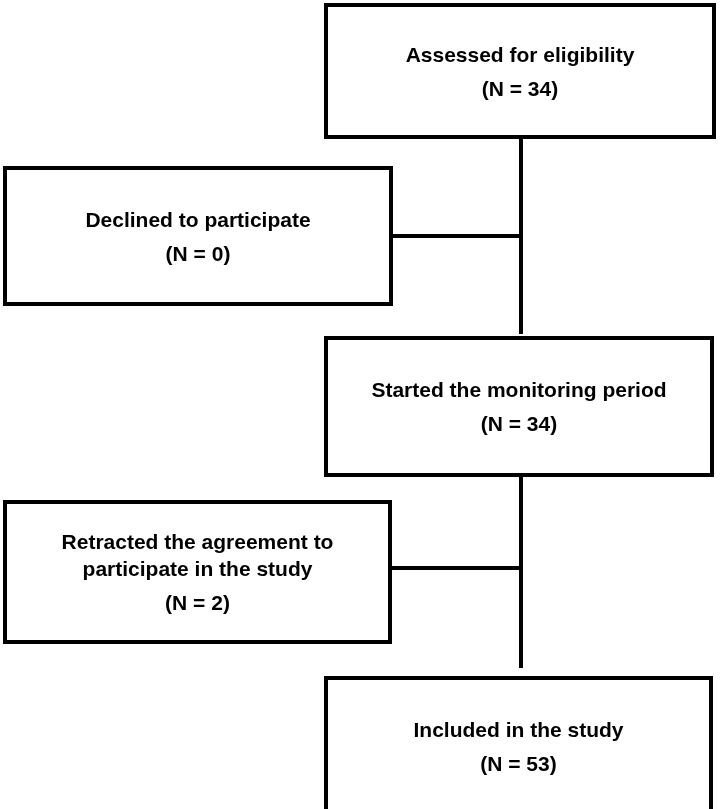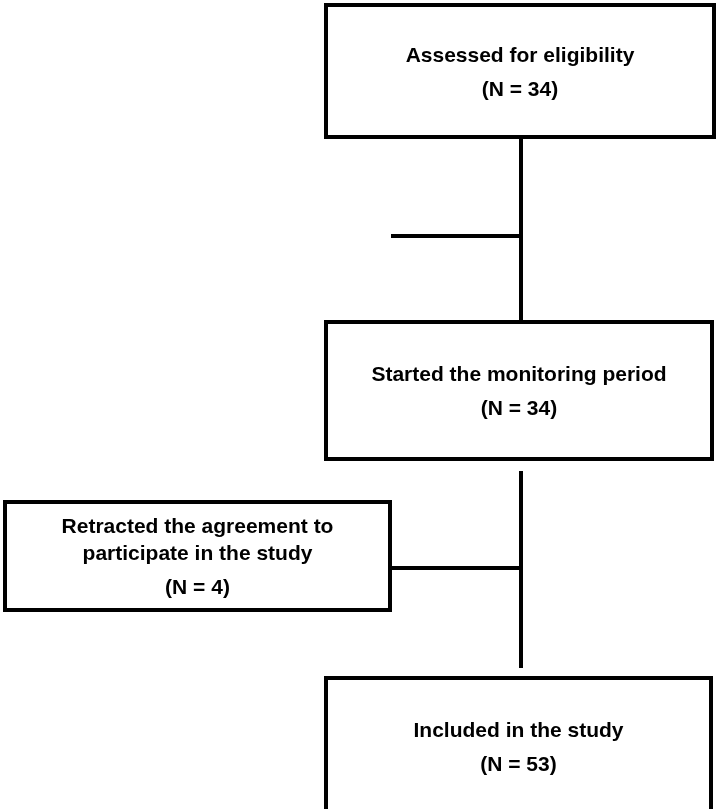--- a/index.html
+++ b/index.html
@@ -29,22 +29,22 @@
     font-size: 21px;
     font-weight: 700;
     line-height: 27px;
     padding: 0 26px;
   }
   .flow-box .count {
     margin-top: 7px;
   }
   .box-assessed  { left: 324px; top: 3px;   width: 392px; height: 136px; }
   .box-declined  { left: 3px;   top: 166px; width: 390px; height: 140px; }
-  .box-started   { left: 324px; top: 320px; width: 390px; height: 141px; }
-  .box-retracted { left: 3px;   top: 500px; width: 389px; height: 112px; }
+  .box-started   { left: 324px; top: 336px; width: 390px; height: 141px; }
+  .box-retracted { left: 3px;   top: 500px; width: 389px; height: 144px; }
   .box-included  { left: 324px; top: 676px; width: 389px; height: 140px; }
 
   .connector {
     position: absolute;
     background: #000000;
   }
   .v-line-top    { left: 519px; top: 137px; width: 4px;   height: 197px; }
   .v-line-bottom { left: 519px; top: 471px; width: 4px;   height: 197px; }
   .h-line-declined  { left: 391px; top: 234px; width: 130px; height: 4px; }
   .h-line-retracted { left: 390px; top: 566px; width: 131px; height: 4px; }
@@ -57,29 +57,33 @@
   <div class="connector v-line-top"></div>
   <div class="connector v-line-bottom"></div>
   <div class="connector h-line-declined"></div>
   <div class="connector h-line-retracted"></div>
 
   <div class="flow-box box-assessed">
     <span class="label">Assessed for eligibility</span>
     <span class="count">(N = 34)</span>
   </div>
 
+  <div class="flow-box box-declined">
+    <span class="label">Declined to participate</span>
+    <span class="count">(N = 0)</span>
+  </div>
 
   <div class="flow-box box-started">
     <span class="label">Started the monitoring period</span>
     <span class="count">(N = 34)</span>
   </div>
 
   <div class="flow-box box-retracted">
     <span class="label">Retracted the agreement to participate in the study</span>
-    <span class="count">(N = 4)</span>
+    <span class="count">(N = 2)</span>
   </div>
 
   <div class="flow-box box-included">
     <span class="label">Included in the study</span>
     <span class="count">(N = 53)</span>
   </div>
 
 </div>
 
 </body></html>

